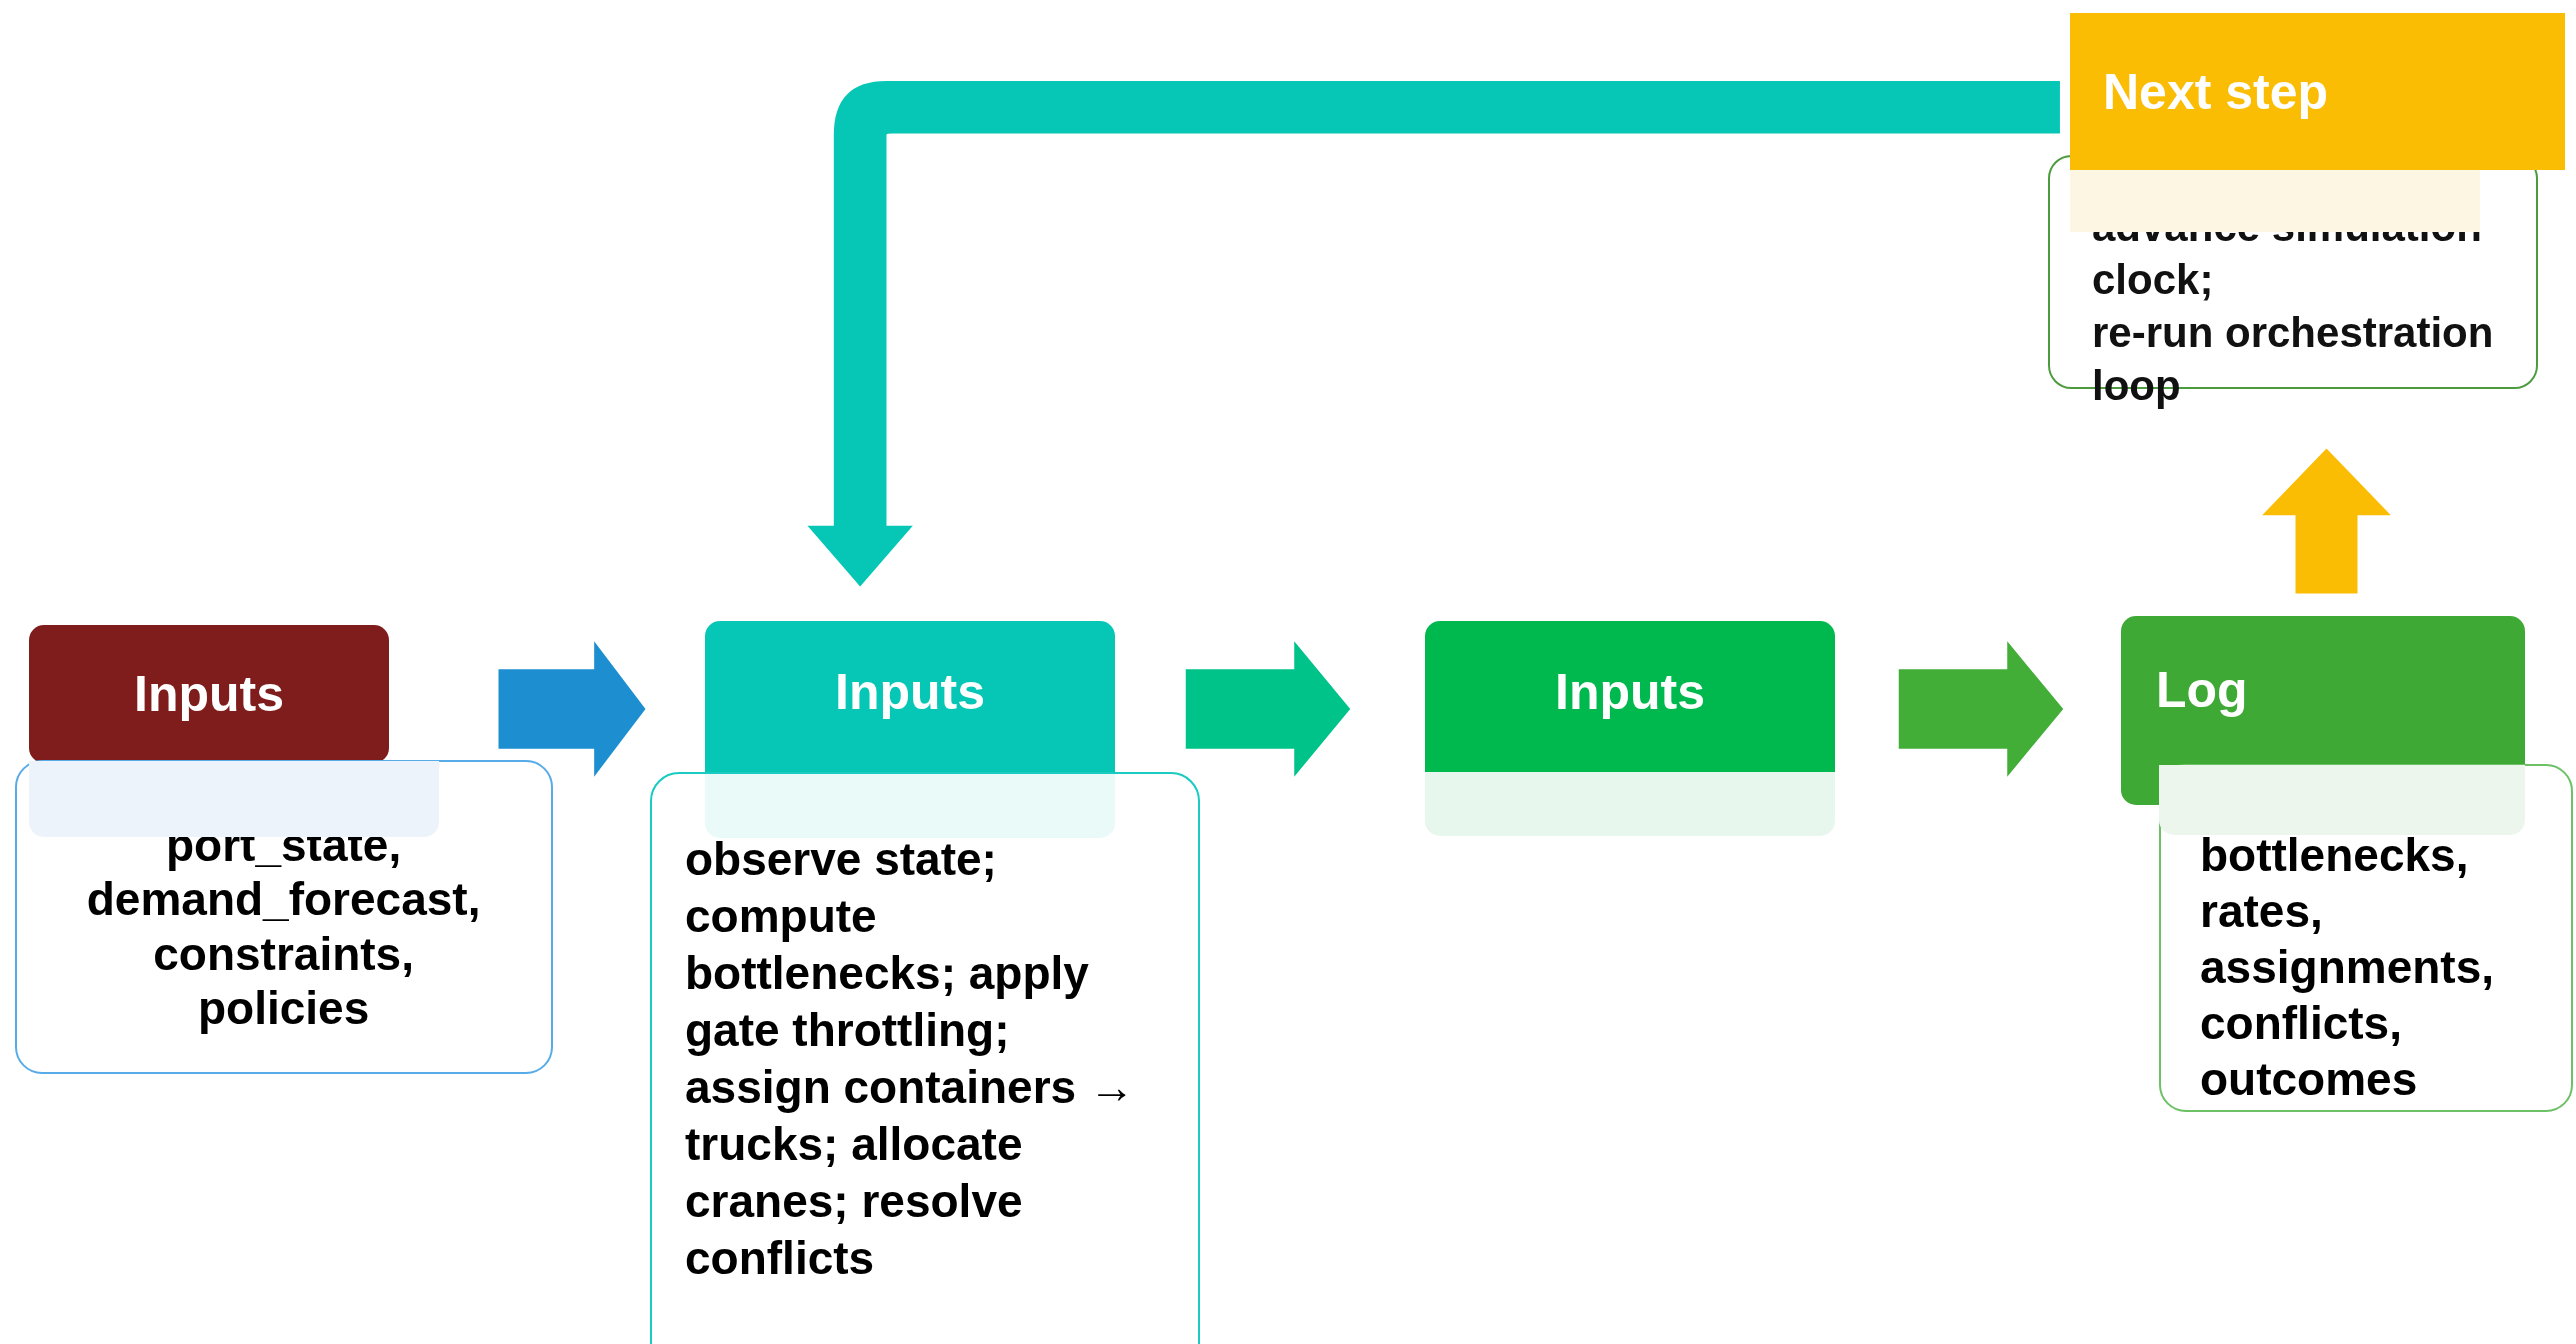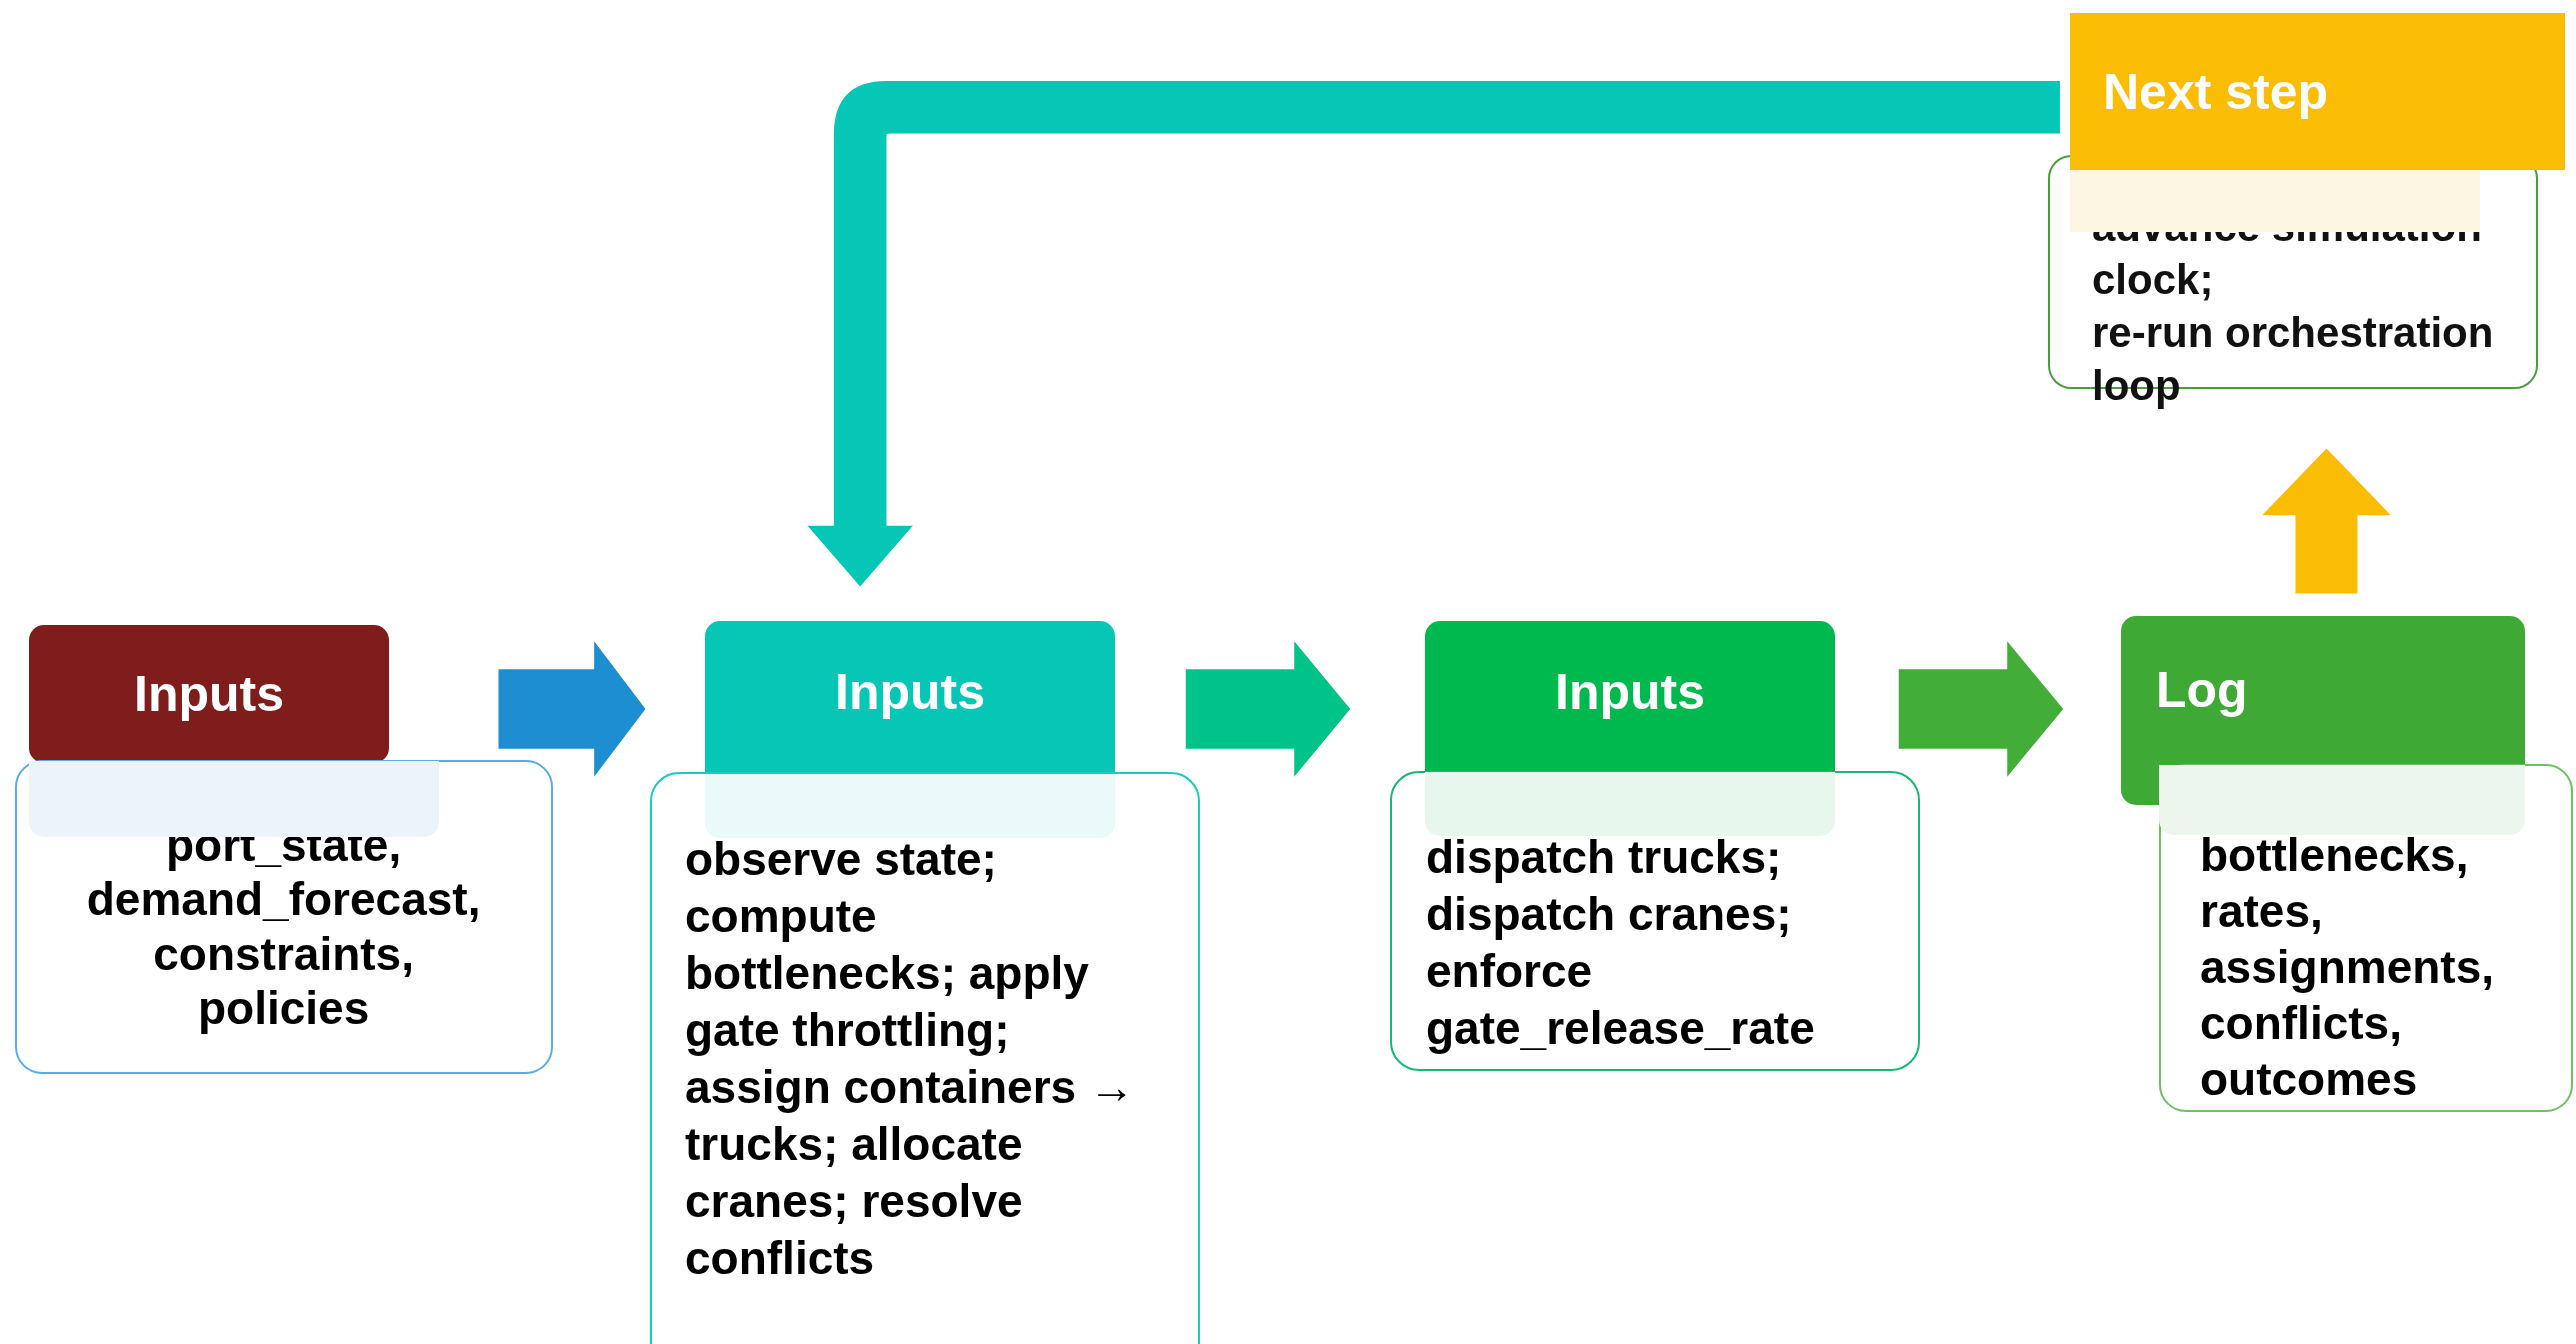--- a/index.html
+++ b/index.html
@@ -248,26 +248,20 @@
   <div class="connector" id="arrow-decide-apply">
     <svg width="170" height="140" viewBox="0 0 290 240" xmlns="http://www.w3.org/2000/svg">
       <path d="M 4 52 L 190 52 L 190 4 L 286 120 L 190 236 L 190 188 L 4 188 Z" fill="#00C389"></path>
     </svg>
   </div>
 
   <div class="node-header" id="apply-header">
     <span class="hdr-text">Inputs</span>
   </div>
   <div class="body-tint" id="apply-tint"></div>
-  <div class="node-body" id="apply-body">
-    <span class="body-text">dispatch trucks;
-dispatch cranes;
-enforce
-gate_release_rate</span>
-  </div>
 
   <div class="connector" id="arrow-apply-log">
     <svg width="170" height="140" viewBox="0 0 290 240" xmlns="http://www.w3.org/2000/svg">
       <path d="M 4 52 L 190 52 L 190 4 L 286 120 L 190 236 L 190 188 L 4 188 Z" fill="#42AE38"></path>
     </svg>
   </div>
 
   <div class="node-header" id="log-header">
     <span class="hdr-text">Log</span>
   </div>

